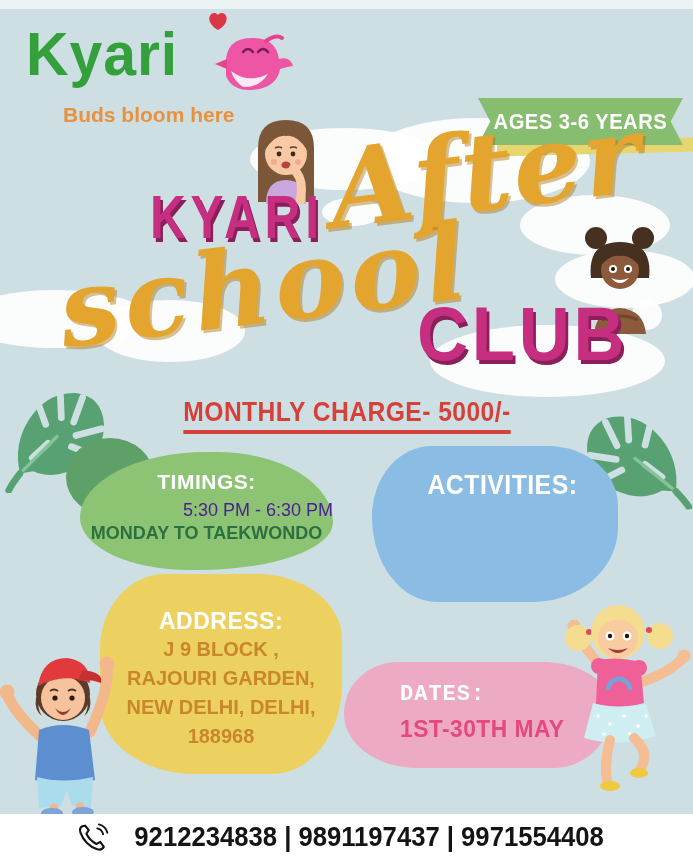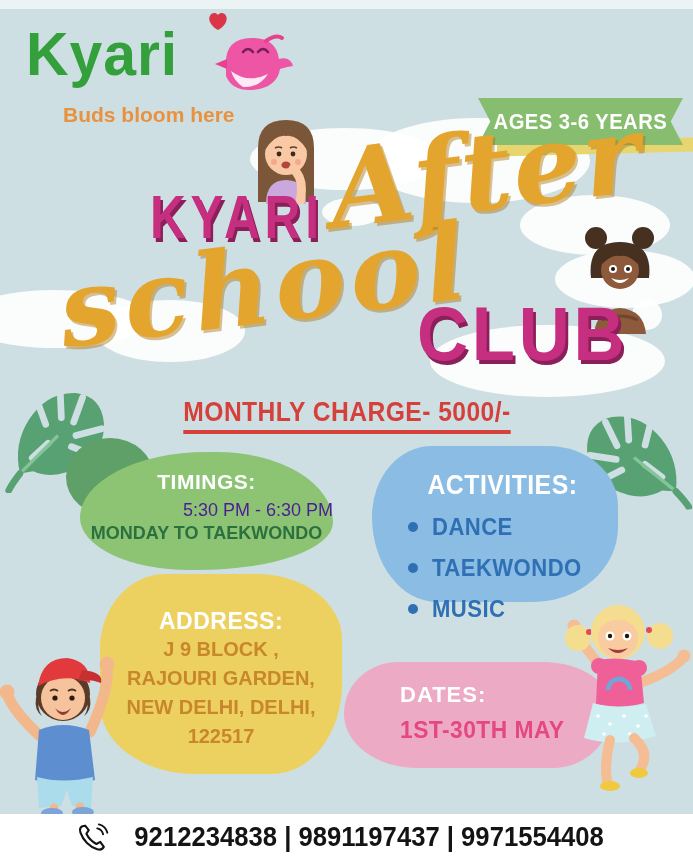--- a/index.html
+++ b/index.html
@@ -60,21 +60,21 @@
     transform:scaleX(.92);transform-origin:left;}
 
   .blob-address{left:100px;top:574px;width:242px;height:200px;background:#edd160;
     border-radius:65px 85px 70px 95px / 75px 65px 90px 70px;text-align:center;box-sizing:border-box;padding-top:34px;}
   .blob-address .h{color:#fff;font-weight:bold;font-size:23px;letter-spacing:.5px;}
   .blob-address .l{color:#c8872b;font-weight:bold;font-size:20px;line-height:29px;}
   .blob-address .l:first-of-type{margin-top:8px;}
 
   .blob-dates{left:344px;top:662px;width:268px;height:106px;background:#edaac4;
     border-radius:55px 70px 60px 75px / 52px 48px 60px 55px;box-sizing:border-box;padding:20px 0 0 56px;}
-  .blob-dates .h{color:#fff;font-weight:bold;font-size:22px;letter-spacing:1px;}
+  .blob-dates .h{color:#fff;font-weight:bold;font-size:22px;letter-spacing:1px;font-family:Liberation Mono, monospace;}
   .blob-dates .v{color:#e4487e;font-weight:bold;font-size:24px;margin-top:8px;letter-spacing:.5px;
     transform:scaleX(.95);transform-origin:left;}
 
   .leaf{position:absolute;width:112px;height:115px;}
   .leaf-left{left:2px;top:378px;}
   .leaf-right{left:578px;top:400px;transform:scaleX(-1) rotate(6deg);}
 
   .kid{position:absolute;}
   .kid-peek{left:240px;top:106px;width:92px;height:98px;}
   .kid-bun{left:574px;top:222px;width:92px;height:112px;}
@@ -189,42 +189,28 @@
 
   <div class="accent-circle z1"></div>
   <div class="blob blob-timings z2">
     <div class="h">TIMINGS:</div>
     <div class="l">5:30 PM - 6:30 PM</div>
     <div class="l2">MONDAY TO TAEKWONDO</div>
   </div>
 
   <div class="blob blob-activities z2">
     <div class="h">ACTIVITIES:</div>
-    <ul>
-      <li>
-        <span class="dot"></span>
-        <span class="it">DANCE</span>
-      </li>
-      <li>
-        <span class="dot"></span>
-        <span class="it">TAEKWONDO</span>
-      </li>
-      <li>
-        <span class="dot"></span>
-        <span class="it">MUSIC</span>
-      </li>
-    </ul>
   </div>
 
   <div class="blob blob-address z2">
     <div class="h">ADDRESS:</div>
     <div class="l">J 9 BLOCK ,</div>
     <div class="l">RAJOURI GARDEN,</div>
     <div class="l">NEW DELHI, DELHI,</div>
-    <div class="l">122517</div>
+    <div class="l">188968</div>
   </div>
 
   <div class="blob blob-dates z2">
     <div class="h">DATES:</div>
     <div class="v">1ST-30TH MAY</div>
   </div>
 
   <svg class="kid kid-boy" viewBox="0 0 148 205">
     <path d="M46 126 Q20 102 13 84" stroke="#f3b78c" stroke-width="11" fill="none" stroke-linecap="round"></path>
     <circle cx="13" cy="82" r="7.5" fill="#f3b78c"></circle>

